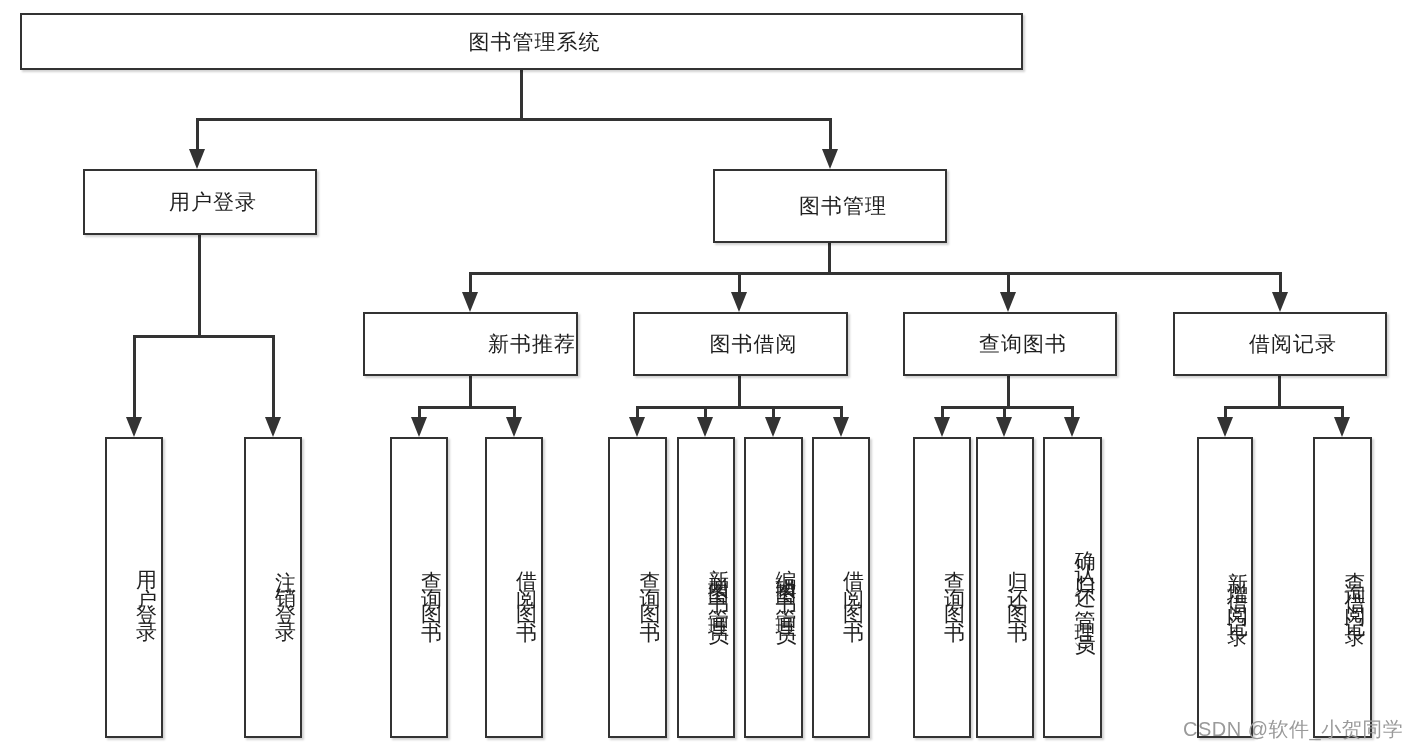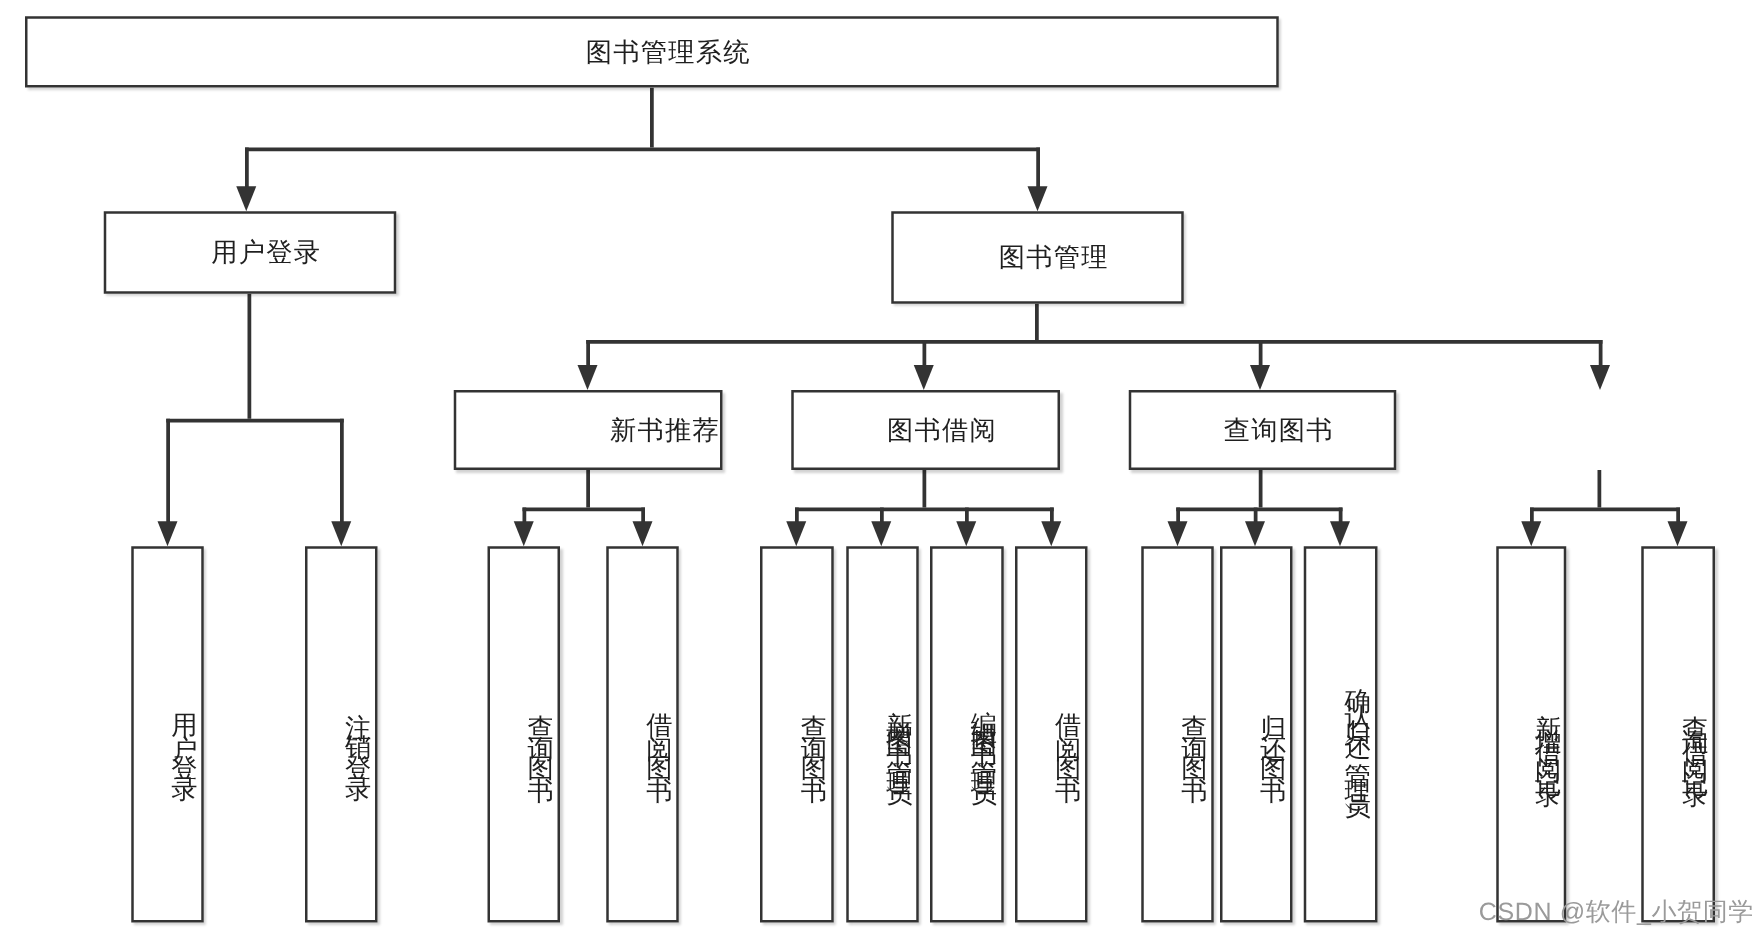--- a/index.html
+++ b/index.html
@@ -83,20 +83,23 @@
 
   <div class="box" style="left:363px;top:312px;width:215px;height:64px;justify-content:flex-end;">
     <span>新书推荐</span>
   </div>
   <div class="box" style="left:633px;top:312px;width:215px;height:64px;">
     <span>图书借阅</span>
   </div>
   <div class="box" style="left:903px;top:312px;width:214px;height:64px;">
     <span>查询图书</span>
   </div>
+  <div class="box" style="left:1173px;top:312px;width:214px;height:64px;">
+    <span>借阅记录</span>
+  </div>
 
   <div class="vline" style="left:469px;top:376px;height:30px;"></div>
   <div class="hline" style="left:418px;top:406px;width:98px;"></div>
   <div class="vline" style="left:418px;top:406px;height:14px;"></div>
   <div class="arrow" style="left:411px;top:417px;"></div>
   <div class="vline" style="left:513px;top:406px;height:14px;"></div>
   <div class="arrow" style="left:506px;top:417px;"></div>
 
   <div class="vline" style="left:738px;top:376px;height:30px;"></div>
   <div class="hline" style="left:636px;top:406px;width:207px;"></div>

